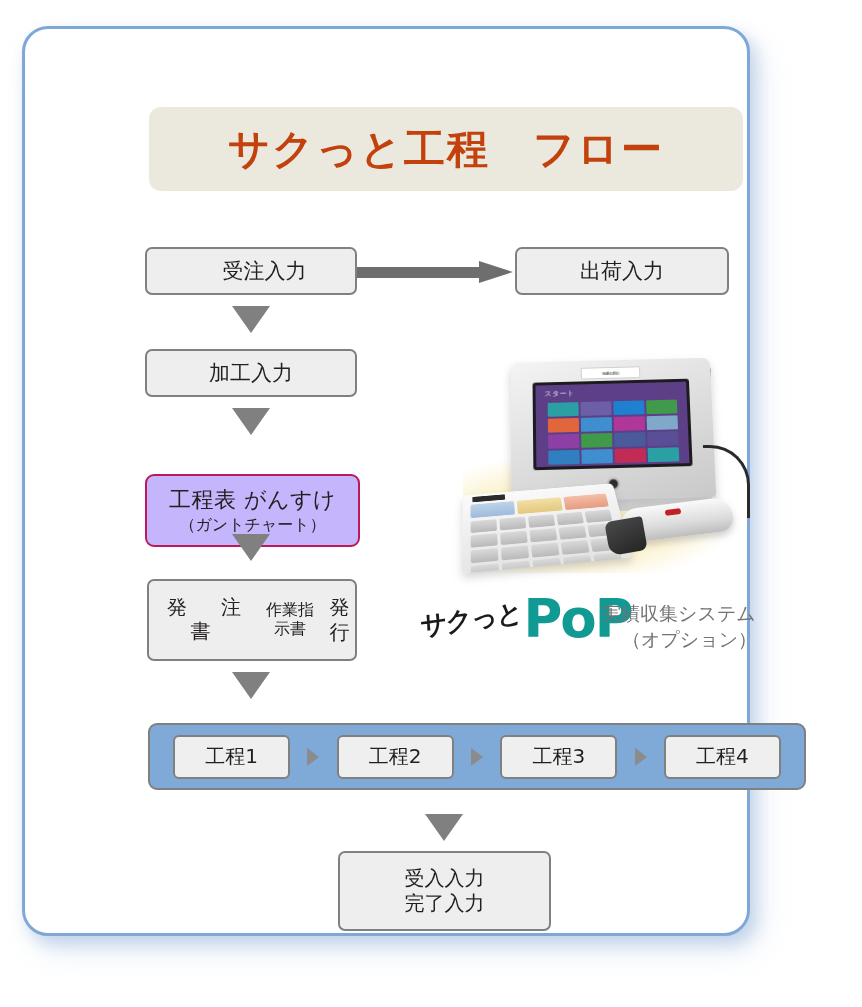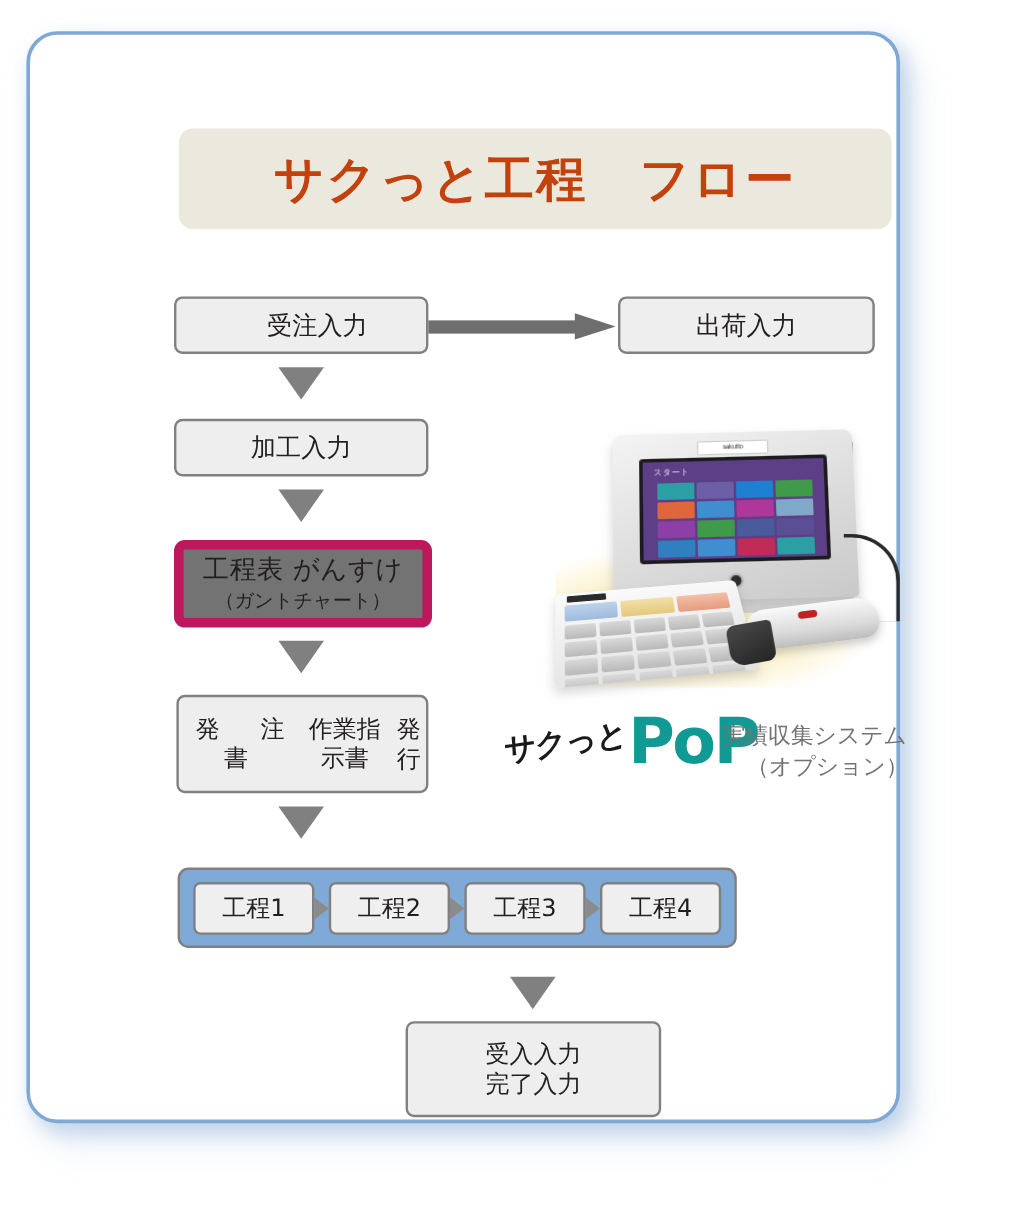--- a/index.html
+++ b/index.html
@@ -62,23 +62,24 @@
     display: flex;
     align-items: center;
     justify-content: center;
     color: #231f20;
     font-family: "DejaVu Sans", "Liberation Sans", sans-serif;
     font-size: 21px;
     text-align: center;
     line-height: 1.25;
   }
   .box.orange {
-    background: #737373;
-    border: 8px solid #be185d;
+    background: #c4b5fd;
+    border: 2px solid #be185d;
     border-radius: 9px;
+    margin-top: 24px;
   }
 
   #box-juchu   { left: 120px; top: 218px; width: 212px; height: 48px; padding-left: 27px; }
   #box-shukka  { left: 490px; top: 218px; width: 214px; height: 48px; }
   #box-kako    { left: 120px; top: 320px; width: 212px; height: 48px; }
   #box-gansuke { left: 120px; top: 421px; width: 215px; height: 73px;
                  flex-direction: column; }
   #box-hachu   { left: 122px; top: 550px; width: 210px; height: 82px; }
   #box-ukeire  { left: 313px; top: 822px; width: 213px; height: 80px;
                  flex-direction: column; }
@@ -94,21 +95,21 @@
     align-items: center;
     justify-content: center;
   }
   #hachu-stack {
     display: flex;
     flex-direction: row;
     align-items: center;
     line-height: 1.18;
   }
   #hachu-l1 { font-size: 20px; letter-spacing: 7px; text-indent: 7px; }
-  #hachu-l2 { font-size: 20px; letter-spacing: 0px; }
+  #hachu-l2 { font-size: 16px; letter-spacing: 0px; }
   #hachu-issue { font-size: 20px; margin-left: 3px; }
 
   
   .arrow-down {
     position: absolute;
     width: 0;
     height: 0;
     border-left: 19px solid transparent;
     border-right: 19px solid transparent;
     border-top: 27px solid #808080;
@@ -144,30 +145,30 @@
     border-top: 11px solid transparent;
     border-bottom: 11px solid transparent;
     border-left: 34px solid #6e6e6e;
   }
 
   
   #process-band {
     position: absolute;
     left: 123px;
     top: 694px;
-    width: 466px;
+    width: 658px;
     height: 67px;
     background: #7fa9d7;
     border: 2px solid #808080;
     border-radius: 9px;
     box-sizing: border-box;
     display: flex;
     align-items: center;
     justify-content: space-between;
-    padding: 0 11px;
+    padding: 0 23px;
   }
   .proc-box {
     width: 117px;
     height: 44px;
     background: #efefef;
     border: 2px solid #808080;
     border-radius: 6px;
     box-sizing: border-box;
     display: flex;
     align-items: center;

